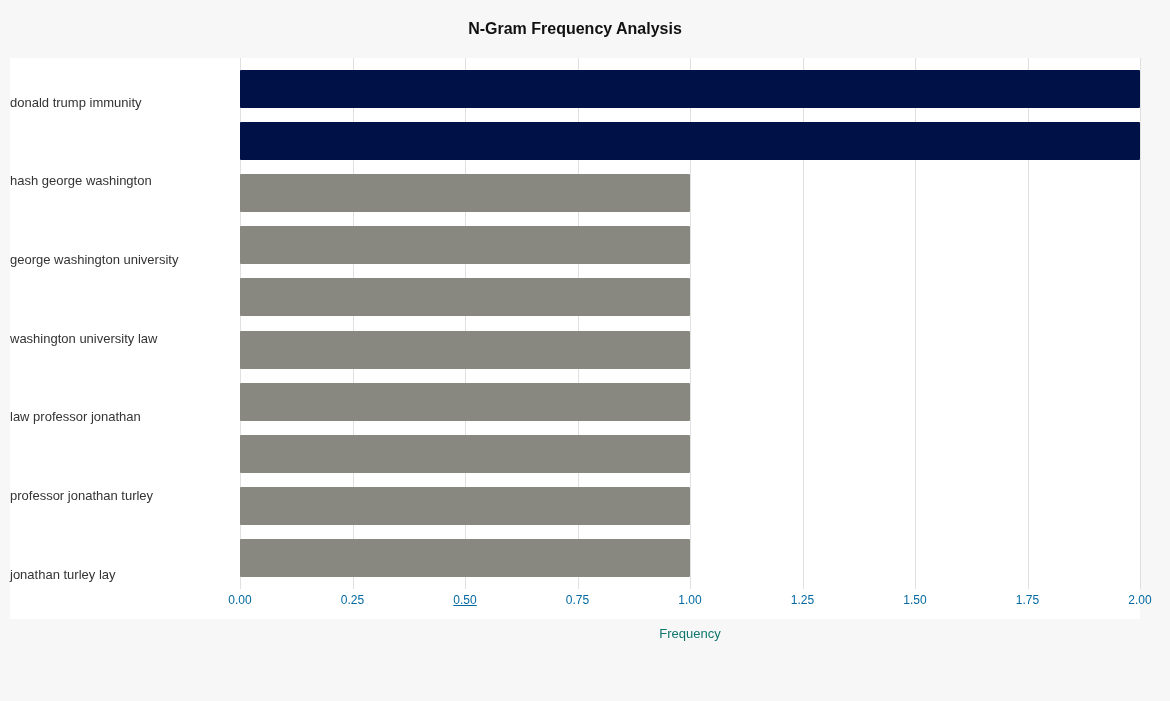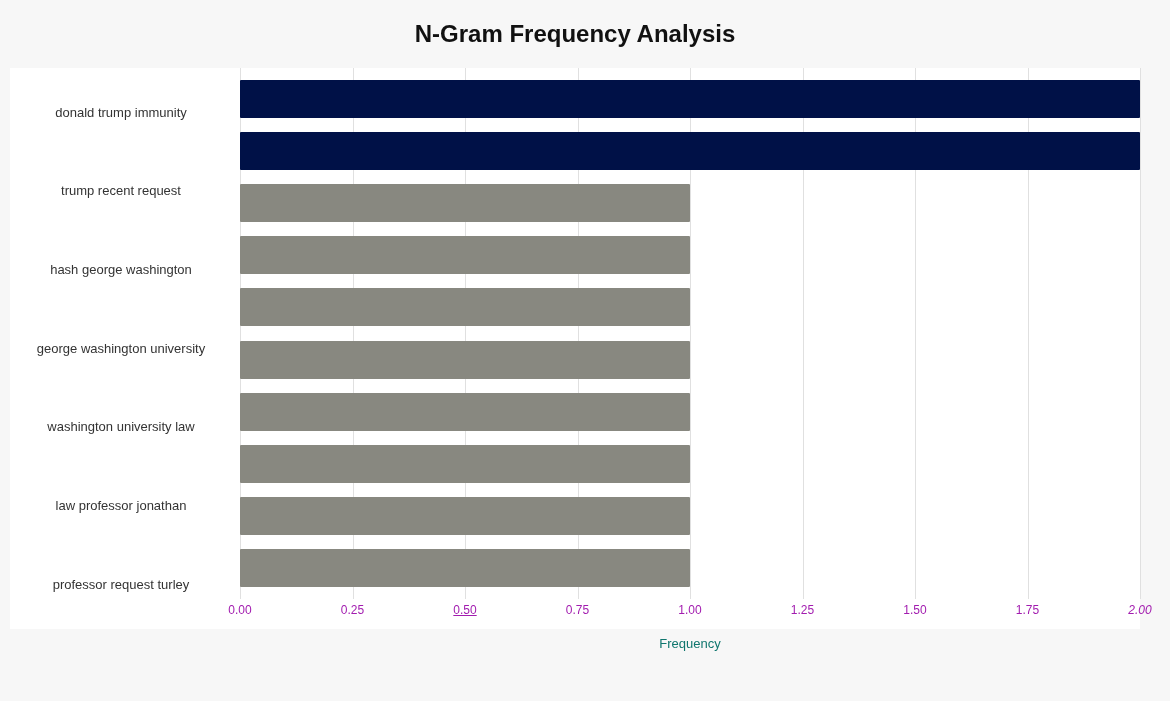--- a/index.html
+++ b/index.html
@@ -14,21 +14,21 @@
     }
     .chart-container {
       background: #f7f7f7;
       width: 1170px;
       height: 701px;
       padding: 20px 30px 60px 10px;
       position: relative;
     }
     .chart-title {
       text-align: center;
-      font-size: 24px;
+      font-size: 16px;
       font-weight: bold;
       margin-bottom: 20px;
       color: #111;
     }
     .chart-area {
       display: flex;
       flex-direction: column;
       width: 100%;
       height: calc(100% - 60px);
       background: white;
@@ -42,21 +42,21 @@
     }
     .y-labels {
       display: flex;
       flex-direction: column;
       justify-content: space-around;
       padding: 5px 0;
       width: 230px;
       flex-shrink: 0;
     }
     .y-label {
-      text-align: center;
+      text-align: left;
       font-size: 13px;
       color: #333;
       padding-right: 8px;
       line-height: 1.2;
     }
     .bars-and-grid {
       flex: 1;
       display: flex;
       flex-direction: column;
       position: relative;
@@ -111,21 +111,21 @@
       position: absolute;
       bottom: 0;
       left: 0;
       right: 0;
       height: 30px;
       align-items: flex-start;
       padding-top: 4px;
     }
     .x-tick {
       font-size: 12px;
-      color: #a21caf;
+      color: #0369a1;
       text-align: center;
     }
     .x-axis-label {
       text-align: center;
       font-size: 13px;
       color: #0f766e;
       margin-top: 2px;
       position: absolute;
       bottom: -22px;
       left: 0;
@@ -136,26 +136,26 @@
 <body>
 
 <div class="chart-container">
   <div class="chart-title">N-Gram Frequency Analysis</div>
 
   <div class="chart-area">
     <div class="chart-inner">
 
       <div class="y-labels" id="y-labels">
           <div class="y-label">donald trump immunity</div>
-          <div class="y-label">trump recent request</div>
           <div class="y-label">hash george washington</div>
           <div class="y-label">george washington university</div>
           <div class="y-label">washington university law</div>
           <div class="y-label">law professor jonathan</div>
-          <div class="y-label">professor request turley</div>
+          <div class="y-label">professor jonathan turley</div>
+          <div class="y-label">jonathan turley lay</div>
         </div>
 
       <div class="bars-and-grid">
 
         <div class="grid-lines" id="grid-lines">
             <div class="grid-line" style="left: 0%;"></div>
             <div class="grid-line" style="left: 12.5%;"></div>
             <div class="grid-line" style="left: 25%;"></div>
             <div class="grid-line" style="left: 37.5%;"></div>
             <div class="grid-line" style="left: 50%;"></div>
@@ -200,20 +200,20 @@
 
         <div class="x-axis" id="x-axis">
             <span class="x-tick" style="position: absolute; left: 0%; transform: translateX(-50%);">0.00</span>
             <span class="x-tick" style="position: absolute; left: 12.5%; transform: translateX(-50%); text-align: center;">0.25</span>
             <span class="x-tick" style="position: absolute; left: 25%; transform: translateX(-50%); text-decoration: underline;">0.50</span>
             <span class="x-tick" style="position: absolute; left: 37.5%; transform: translateX(-50%);">0.75</span>
             <span class="x-tick" style="position: absolute; left: 50%; transform: translateX(-50%);">1.00</span>
             <span class="x-tick" style="position: absolute; left: 62.5%; transform: translateX(-50%);">1.25</span>
             <span class="x-tick" style="position: absolute; left: 75%; transform: translateX(-50%);">1.50</span>
             <span class="x-tick" style="position: absolute; left: 87.5%; transform: translateX(-50%);">1.75</span>
-            <span class="x-tick" style="position: absolute; left: 100%; transform: translateX(-50%); font-style: italic;">2.00</span>
+            <span class="x-tick" style="position: absolute; left: 100%; transform: translateX(-50%);">2.00</span>
           </div>
 
         <div class="x-axis-label">Frequency</div>
       </div>
     </div>
   </div>
 </div>
 
 </body></html>

